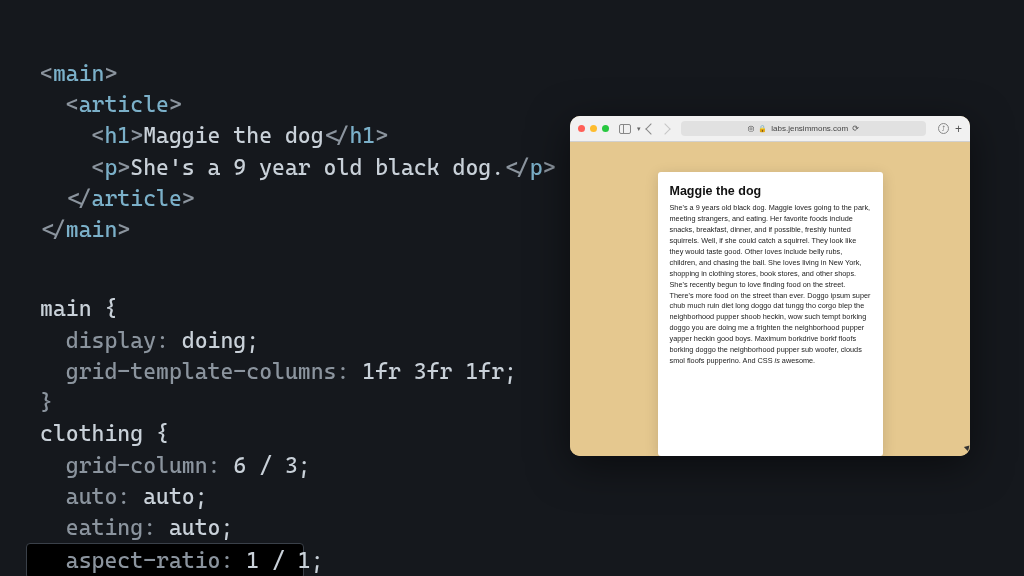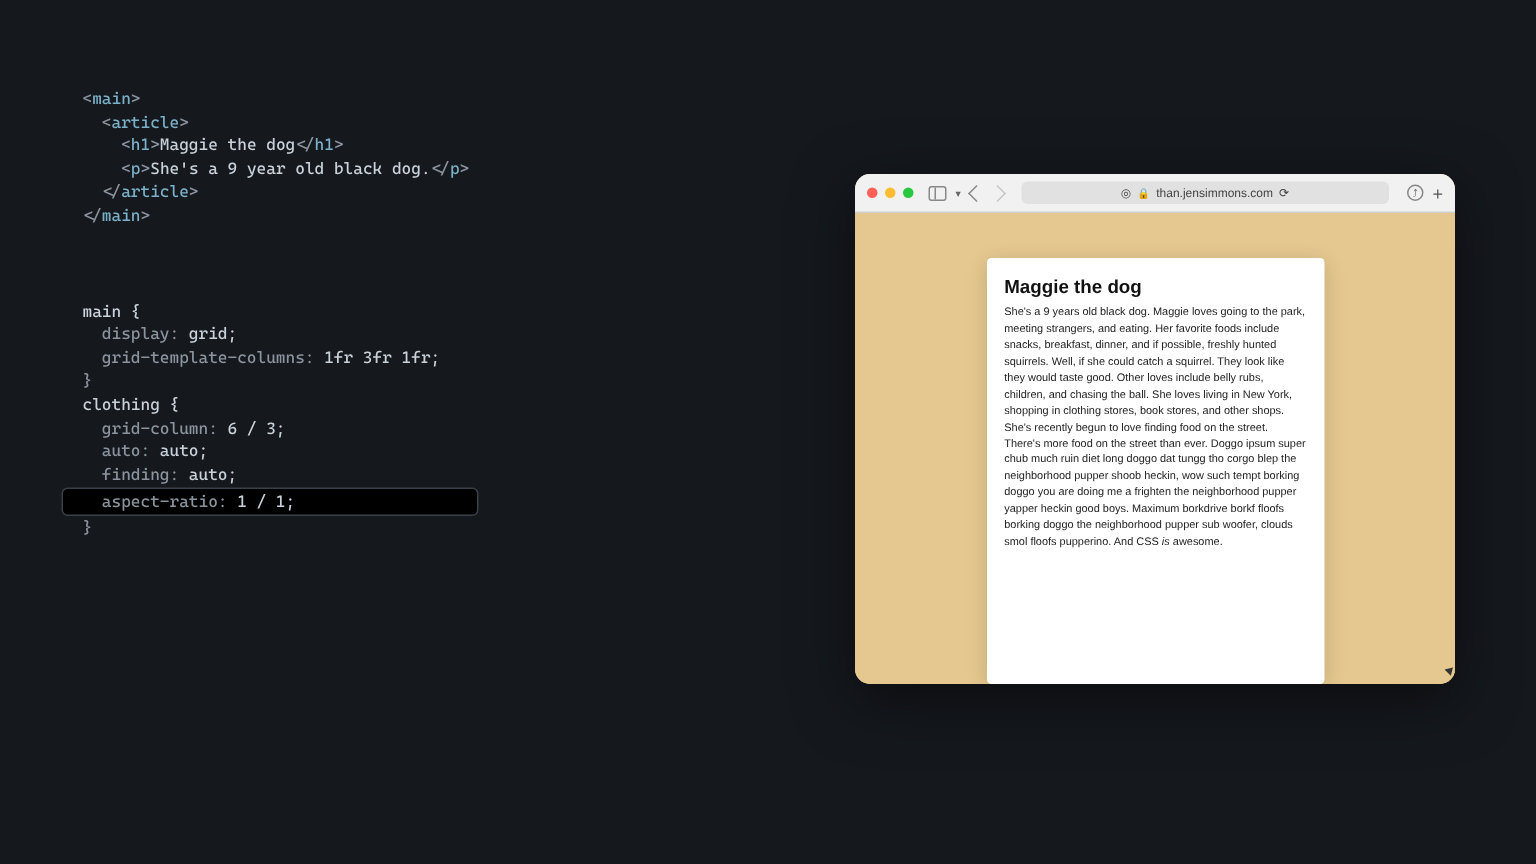--- a/index.html
+++ b/index.html
@@ -7,22 +7,22 @@
       width: 1024px;
       height: 576px;
       background: #15181d;
       font-family: 'SF Mono', Monaco, 'Cascadia Code', monospace;
       color: #8b949e;
       overflow: hidden;
       display: flex;
     }
     .left-pane {
       width: 540px;
-      padding: 58px 0 0 55px;
-      font-size: 11px;
+      padding: 58px 0 0 40px;
+      font-size: 22px;
       line-height: 1.42;
     }
     .code-block { white-space: pre; }
     .tag { color: #7bb0c9; }
     .bracket { color: #8b949e; }
     .text { color: #c9d1d9; }
     .selector { color: #c9d1d9; text-align: right; }
     .prop { color: #8b949e; }
     .val { color: #c9d1d9; }
     .punc { color: #8b949e; }
@@ -129,46 +129,46 @@
 
 <div class="left-pane">
   <div class="code-block"><span class="bracket">&lt;</span><span class="tag">main</span><span class="bracket">&gt;</span>
   <span class="bracket">&lt;</span><span class="tag">article</span><span class="bracket">&gt;</span>
     <span class="bracket">&lt;</span><span class="tag">h1</span><span class="bracket">&gt;</span><span class="text">Maggie the dog</span><span class="bracket">&lt;</span><span class="tag">/h1</span><span class="bracket">&gt;</span>
     <span class="bracket">&lt;</span><span class="tag">p</span><span class="bracket">&gt;</span><span class="text">She's a 9 year old black dog.</span><span class="bracket">&lt;</span><span class="tag">/p</span><span class="bracket">&gt;</span>
   <span class="bracket">&lt;</span><span class="tag">/article</span><span class="bracket">&gt;</span>
 <span class="bracket">&lt;</span><span class="tag">/main</span><span class="bracket">&gt;</span></div>
   <div class="gap"></div>
   <div class="code-block"><span class="selector">main {</span>
-<span class="prop">  display:</span><span class="val"> grid;</span>
+<span class="prop">  display:</span><span class="val"> doing;</span>
 <span class="prop">  grid-template-columns:</span><span class="val"> 1fr 3fr 1fr;</span>
 <span class="punc">}</span>
 <span class="selector">clothing {</span>
 <span class="prop">  grid-column:</span><span class="val"> 6 / 3;</span>
 <span class="prop">  auto:</span><span class="val"> auto;</span>
-<span class="prop">  finding:</span><span class="val"> auto;</span>
+<span class="prop">  eating:</span><span class="val"> auto;</span>
 <span class="highlight-line"><span class="prop">  aspect-ratio:</span><span class="val"> 1 / 1;</span></span>
 <span class="punc">}</span></div>
 </div>
 
 <div class="right-pane">
   <div class="browser-chrome">
     <div class="traffic-lights">
       <div class="tl tl-red"></div>
       <div class="tl tl-yel"></div>
       <div class="tl tl-grn"></div>
     </div>
     <div class="sidebar-icon"></div>
     <span style="font-size:7px;">▾</span>
     <div class="chev"></div>
     <div class="chev" style="transform:rotate(-135deg);opacity:.4"></div>
     <div class="url-bar">
       <span>◎</span>
       <span class="lock">🔒</span>
-      <span>than.jensimmons.com</span>
+      <span>labs.jensimmons.com</span>
       <span>⟳</span>
     </div>
     <div class="icon-right">⤴</div>
     <div class="plus">+</div>
   </div>
   <div class="page">
     <div class="card">
       <h1>Maggie the dog</h1>
       <p><span>She's a 9 years old black dog. Maggie loves going to the park, meeting strangers, and eating. Her favorite foods include snacks, breakfast, dinner, and if possible, freshly hunted squirrels. Well, if she could catch a squirrel. They look like they would taste good. Other loves include belly rubs, children, and chasing the ball. She loves living in New York, shopping in clothing stores, book stores, and other shops. She's recently begun to love finding food on the street. There's more food on the street than ever. Doggo ipsum super chub much ruin diet long doggo dat tungg tho corgo blep the neighborhood pupper shoob heckin, wow such tempt borking doggo you are doing me a frighten the neighborhood pupper yapper heckin good boys. Maximum borkdrive borkf floofs borking doggo the neighborhood pupper sub woofer, clouds smol floofs pupperino. And CSS </span><span class="ital">is</span><span> awesome.</span></p>
     </div>

